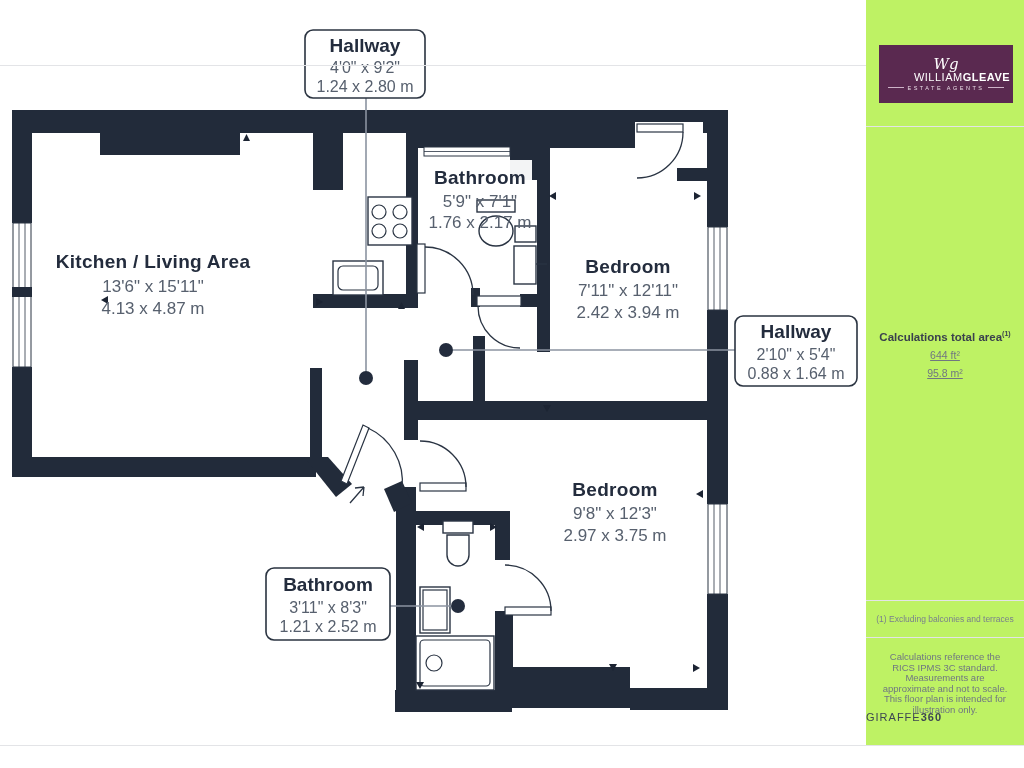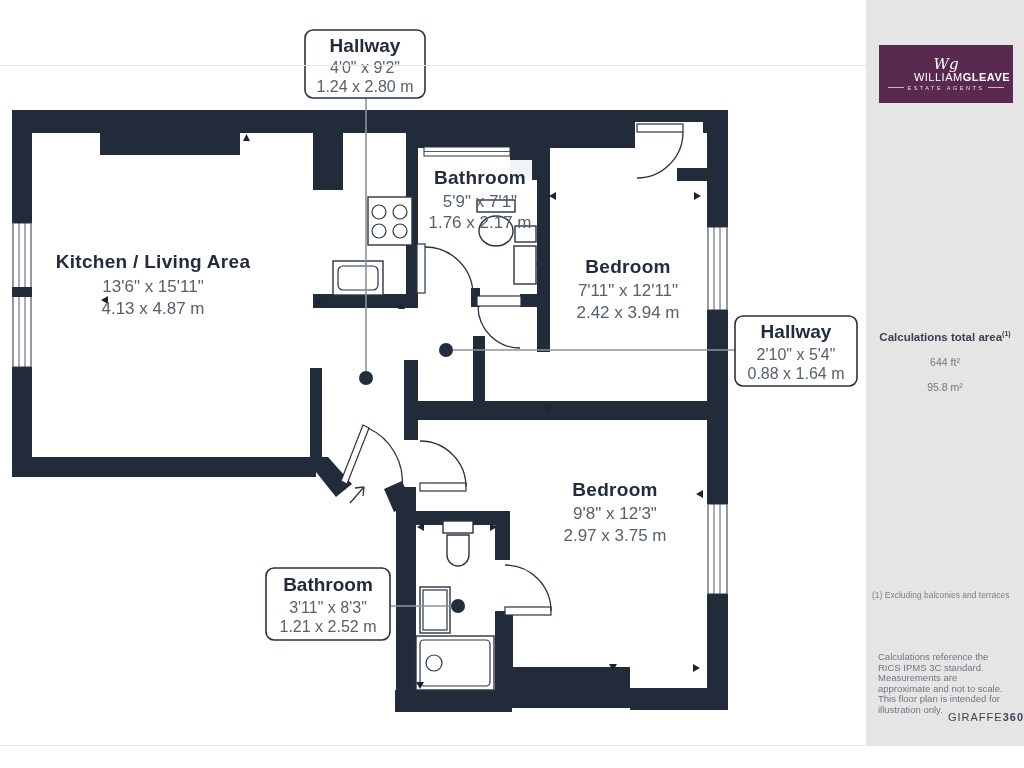--- a/index.html
+++ b/index.html
@@ -15,37 +15,37 @@
   .fxline{stroke:#2a3443;stroke-width:1.2;fill:none;}
   .arc{stroke:#2a3443;stroke-width:1.3;fill:none;}
   .panel{fill:#ffffff;stroke:#2a3443;stroke-width:1.2;}
   .win{fill:#ffffff;stroke:#2a3443;stroke-width:1;}
   .winline{stroke:#2a3443;stroke-width:.8;}
   .leader{stroke:#8b93a0;stroke-width:1.6;}
   .dot{fill:#232c3d;}
   .tick{fill:#1c2433;}
   .lblbox{fill:#ffffff;stroke:#2a3340;stroke-width:1.6;}
   .hline,.vline{position:absolute;background:#e3e4e7;}
-  .sidebar{position:absolute;left:866px;top:0;width:158px;height:745px;background:#e5e5e5;}
+  .sidebar{position:absolute;left:866px;top:0;width:158px;height:745px;background:#bef264;}
   .logo{position:absolute;left:13px;top:45px;width:134px;height:58px;background:#5a2950;
         display:flex;flex-direction:column;align-items:center;justify-content:center;color:#fff;}
   .logo-mono{font-family:"DejaVu Serif", serif;font-style:italic;font-size:15px;line-height:14px;}
   .logo-name{font-size:11px;letter-spacing:.5px;line-height:13px;margin-left:32px;}
   .logo-name .b{font-weight:700;}
   .logo-tag{display:flex;align-items:center;gap:4px;font-size:5.5px;letter-spacing:2.5px;line-height:8px;color:#e9dbe6;}
   .logo-tag .dash{width:16px;height:1px;background:#cdb3c8;}
   .area-sec{position:absolute;left:0;top:330px;width:158px;text-align:center;}
   .area-title{font-size:11.5px;font-weight:700;color:#3a414d;}
   .area-title sup{font-size:7px;}
-  .area-val{font-size:10.5px;color:#707681;margin-top:13px;}
-  .footnote-sec{position:absolute;left:0;top:576px;width:158px;height:37px;display:flex;align-items:center;}
+  .area-val{font-size:10.5px;color:#707681;margin-top:6px;text-decoration:underline;}
+  .footnote-sec{position:absolute;left:0;top:600px;width:158px;height:37px;display:flex;align-items:center;justify-content:center;}
   .footnote{font-size:8.5px;color:#7a818c;text-align:center;padding:0 6px;}
   .disc{position:absolute;left:12px;top:652px;width:134px;font-size:9.5px;line-height:10.5px;
-        color:#6f7682;}
-  .brand{position:absolute;left:0;top:711px;width:158px;text-align:right;font-size:11px;
+        color:#6f7682;text-align:center;}
+  .brand{position:absolute;left:0;top:711px;width:158px;text-align:left;font-size:11px;
          letter-spacing:1px;color:#3d4552;}
   .brand .b{font-weight:700;}
 </style>
 </head>
 <body>
 
 <div class="stage">
 
   <svg class="plan" width="866" height="768" viewBox="0 0 866 768" xmlns="http://www.w3.org/2000/svg">
 

